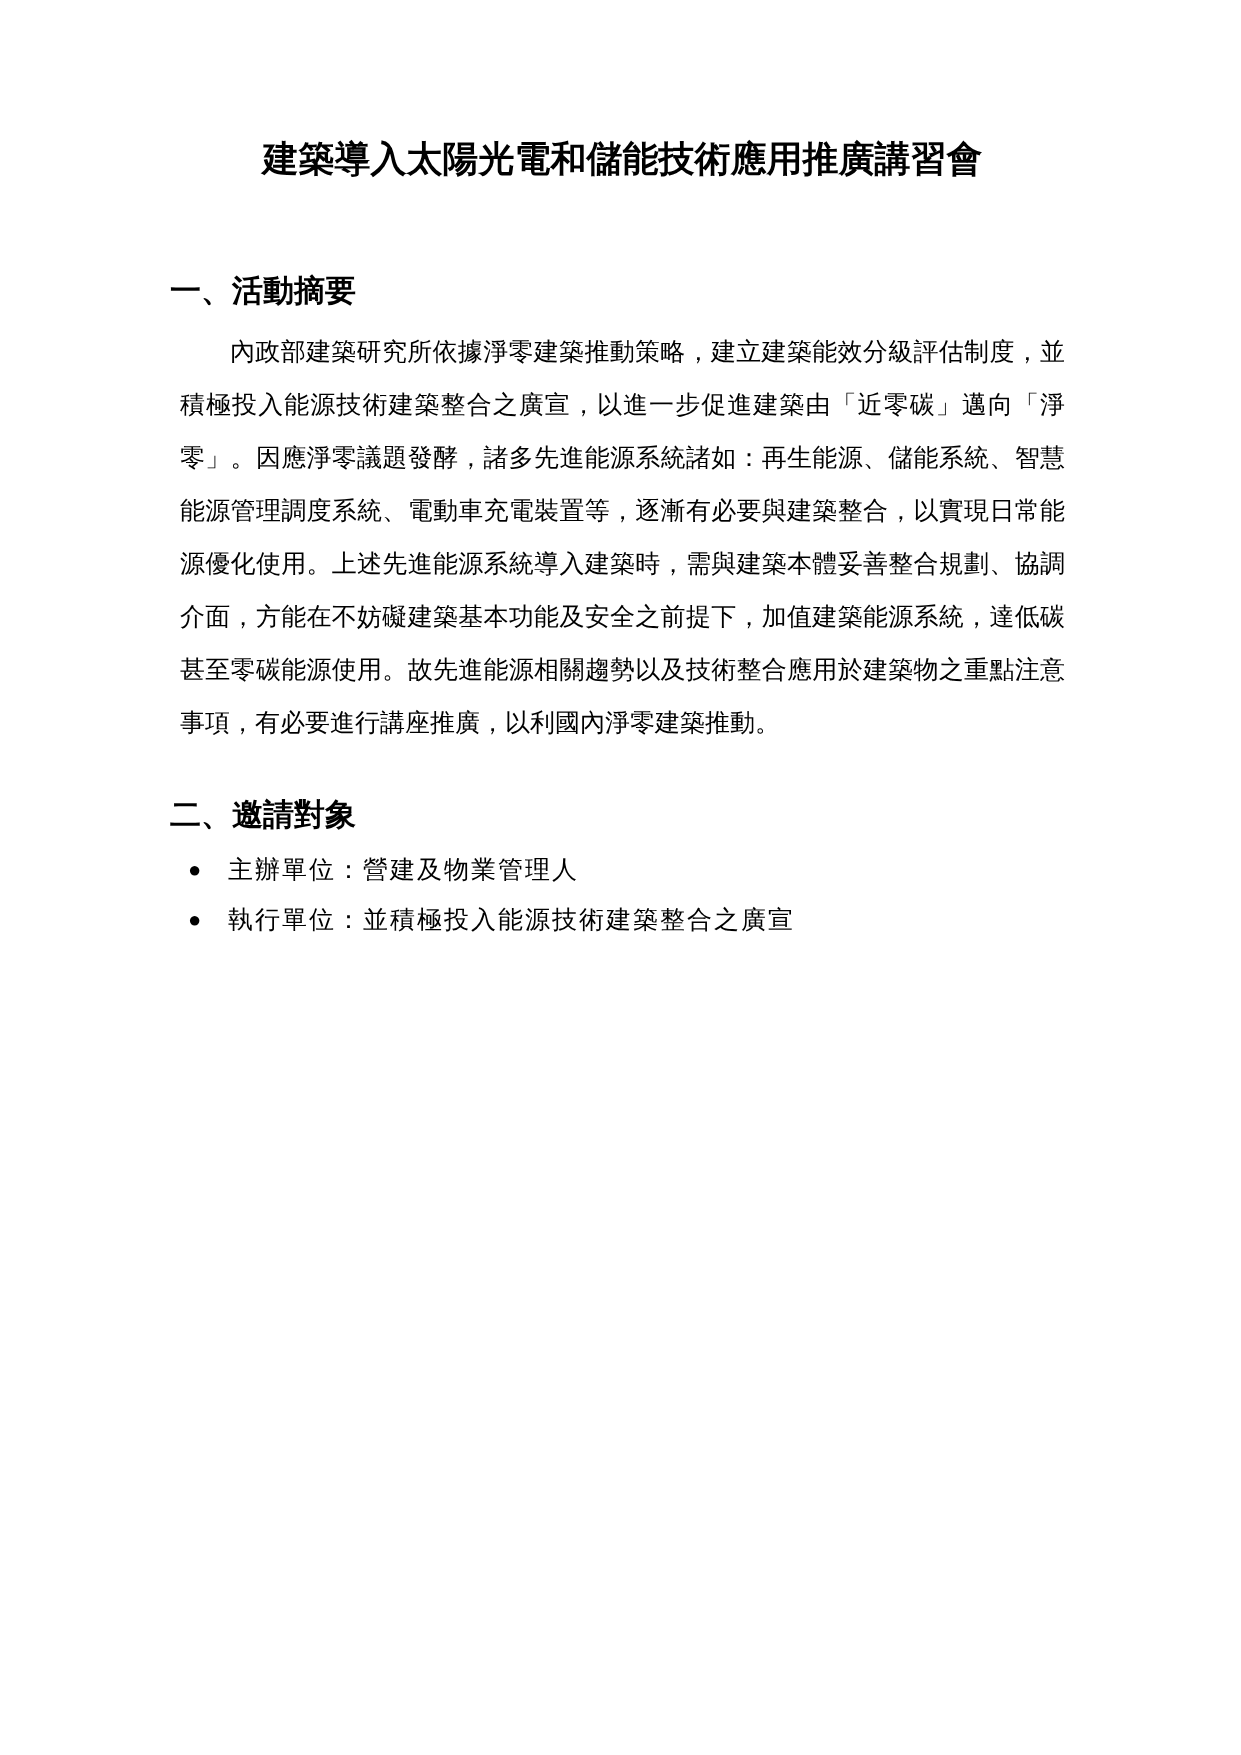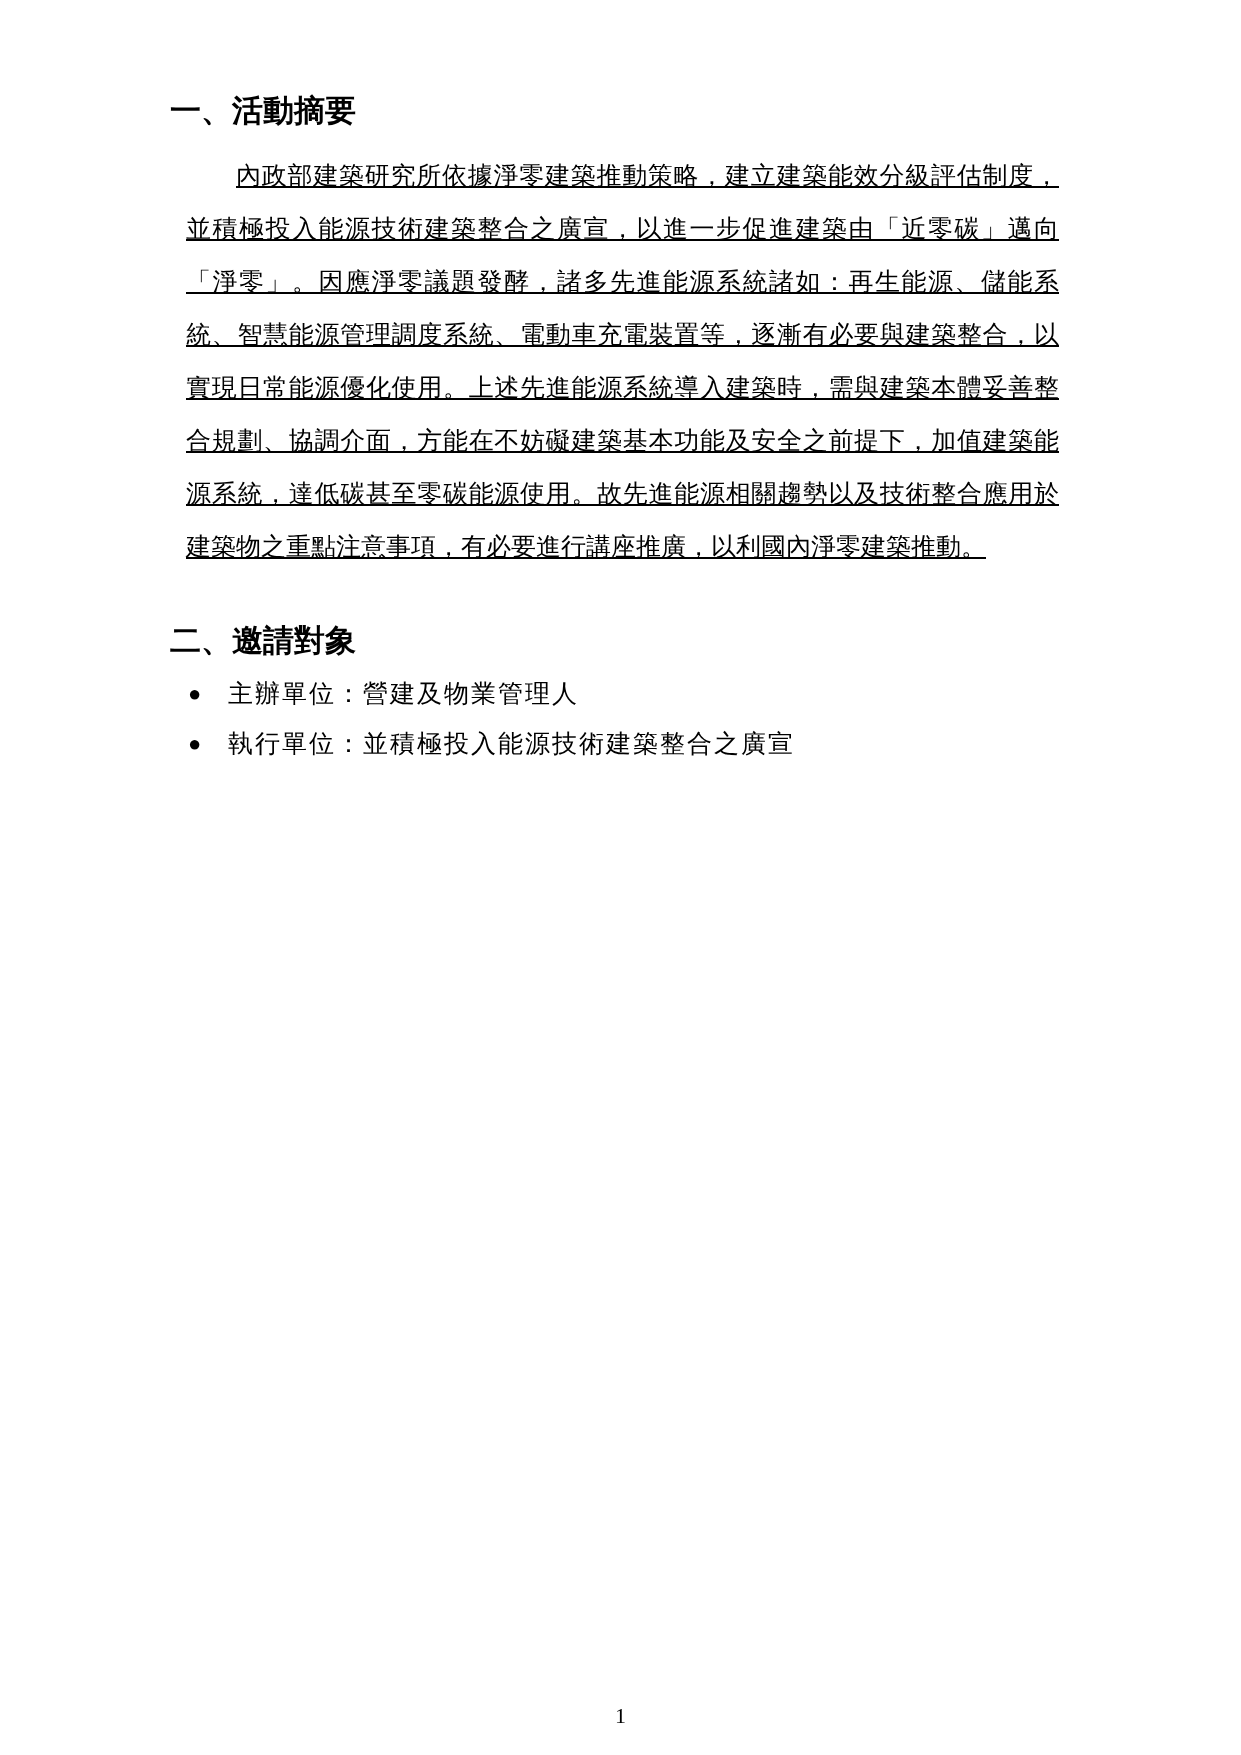--- a/index.html
+++ b/index.html
@@ -28,32 +28,32 @@
     font-weight: bold;
     line-height: 46px;
     text-align: center;
     letter-spacing: 0px;
   }
   .section-heading {
     font-size: 31px;
     font-weight: bold;
     line-height: 44px;
     margin: 0;
+    font-family: Liberation Mono, monospace;
   }
   .heading-1 { margin-top: 89px; }
   .heading-2 { margin-top: 46px; }
   .heading-3 { margin-top: 64px; }
   .body-para {
-    margin: 16px;
+    margin: 10px;
     font-size: 25px;
     line-height: 53px;
     text-align: justify;
     text-justify: inter-character;
     text-indent: 2em;
-    text-decoration: underline;
   }
   .bullet-list {
     margin: 6px 0 0 0;
     padding: 0;
     list-style: none;
   }
   .bullet-row {
     display: flex;
     align-items: center;
     height: 50px;
@@ -79,20 +79,21 @@
     text-align: center;
     font-size: 22px;
     line-height: 30px;
   }
 </style>
 </head>
 <body>
 
 <div class="page">
 
+  <h1 class="doc-title">建築導入太陽光電和儲能技術應用推廣講習會</h1>
 
   <h2 class="section-heading heading-1">一、活動摘要</h2>
   <p class="body-para">內政部建築研究所依據淨零建築推動策略，建立建築能效分級評估制度，並積極投入能源技術建築整合之廣宣，以進一步促進建築由「近零碳」邁向「淨零」。因應淨零議題發酵，諸多先進能源系統諸如：再生能源、儲能系統、智慧能源管理調度系統、電動車充電裝置等，逐漸有必要與建築整合，以實現日常能源優化使用。上述先進能源系統導入建築時，需與建築本體妥善整合規劃、協調介面，方能在不妨礙建築基本功能及安全之前提下，加值建築能源系統，達低碳甚至零碳能源使用。故先進能源相關趨勢以及技術整合應用於建築物之重點注意事項，有必要進行講座推廣，以利國內淨零建築推動。</p>
 
   <h2 class="section-heading heading-2">二、邀請對象</h2>
 
 
   <ul class="bullet-list">
     <li class="bullet-row">
       <span class="bullet-glyph">●</span>

